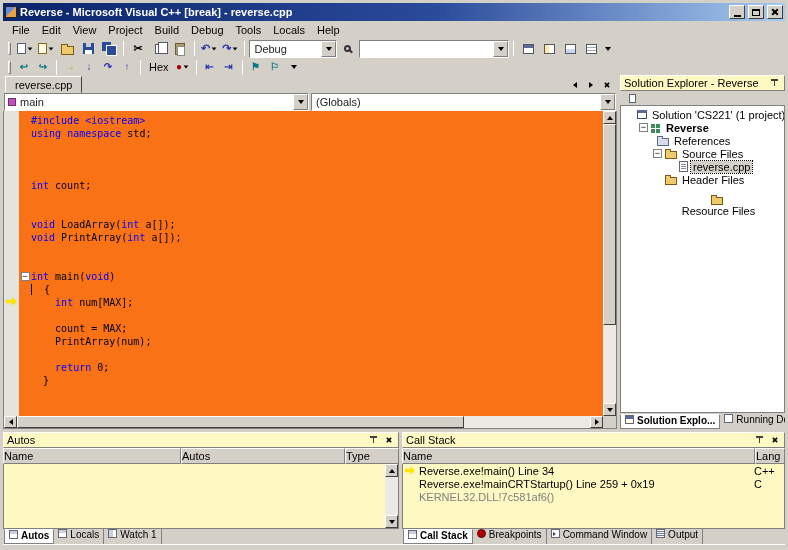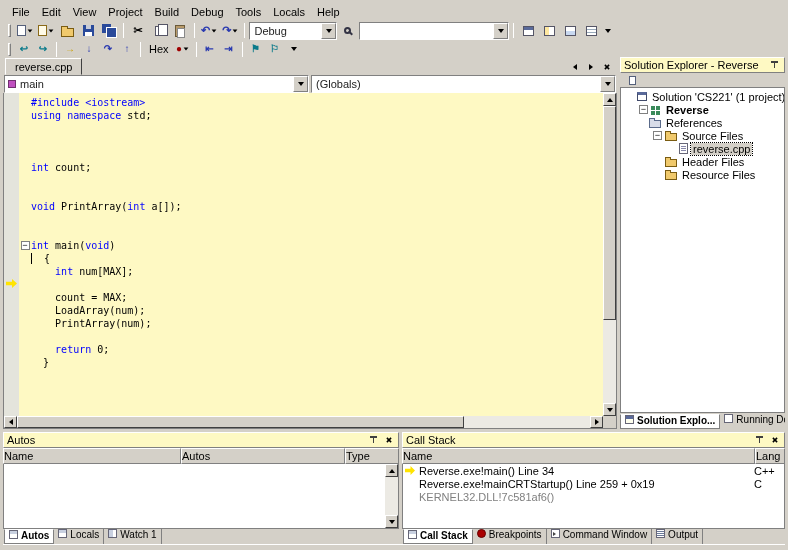--- a/index.html
+++ b/index.html
@@ -75,21 +75,21 @@
   .combos{flex:0 0 18px;height:18px;display:flex;gap:2px;background:#d4d0c8;padding:0 1px}
   .combo{height:18px;background:#fff;border:1px solid;border-color:#808080 #fff #fff #808080;display:inline-flex;align-items:center;overflow:hidden}
   .combo.half{flex:1 1 50%}
   .combo.w88{width:88px;flex:0 0 88px}
   .combo.w150{width:150px;flex:0 0 150px}
   .combo-val{flex:1;padding:0 4px;white-space:nowrap;overflow:hidden;color:#222}
   .combo-btn{width:15px;height:100%;flex:0 0 15px;background:#d4d0c8;border:1px solid;border-color:#fff #808080 #808080 #fff;display:inline-flex;align-items:center;justify-content:center}
   .member-icon{width:8px;height:8px;flex:0 0 8px;margin-left:3px;background:#c050c0;border:1px solid #703070}
 
   .editor-frame{flex:1 1 auto;min-height:0;display:flex;flex-direction:column;border:1px solid #808080;border-top:none}
-  .code-area{flex:1 1 auto;min-height:0;display:flex;background:#fef9c3;position:relative}
+  .code-area{flex:1 1 auto;min-height:0;display:flex;background:#f97316;position:relative}
   .sel-margin{flex:0 0 15px;width:15px;background:#e4e4dc;position:relative}
   .yarrow{position:absolute;left:2px;width:11px;height:9px;background:#ffe400;clip-path:polygon(0% 30%,55% 30%,55% 0%,100% 50%,55% 100%,55% 70%,0% 70%);filter:drop-shadow(0 0 1px #705d00)}
   .code-scroll{flex:1 1 auto;min-width:0;padding-top:3px;overflow:hidden}
   .code-line{display:flex;height:13px;line-height:13px;font-family:"DejaVu Sans Mono","Liberation Mono",monospace;font-size:10px;white-space:pre}
   .fold-cell{flex:0 0 12px;width:12px;display:flex;align-items:center;justify-content:center}
   .fold-box{width:9px;height:9px;border:1px solid #808080;background:#fff;font-size:9px;line-height:7px;text-align:center;font-family:"Liberation Sans",sans-serif}
   .code-text{flex:1;white-space:pre}
   .tk-kw{color:#0000ff}
   .tk-t{color:#000}
   .caret{display:inline-block;width:1px;height:11px;background:#000;margin-bottom:-2px}
@@ -141,21 +141,21 @@
   .panel{display:flex;flex-direction:column;min-width:0}
   #autos-panel{flex:0 0 396px;width:396px}
   #callstack-panel{flex:1 1 auto}
   .grid-header{flex:0 0 16px;height:16px;display:flex;background:#d4d0c8}
   .gh-cell{border:1px solid;border-color:#fff #808080 #808080 #fff;padding:1px 0;white-space:nowrap;overflow:hidden}
   .gh-cell.c-name{width:178px;flex:0 0 178px}
   .gh-cell.c-value{width:164px;flex:0 0 164px}
   .gh-cell.c-type{flex:1 1 auto}
   .gh-cell.cs-name-h{flex:1 1 auto}
   .gh-cell.cs-lang-h{width:30px;flex:0 0 30px}
-  .grid-body{flex:1 1 auto;min-height:0;background:#ffffff;border:1px solid #808080;border-top:none;position:relative;overflow:hidden}
+  .grid-body{flex:1 1 auto;min-height:0;background:#fef9c3;border:1px solid #808080;border-top:none;position:relative;overflow:hidden}
   .mini-vscroll{position:absolute;right:0;top:0;bottom:0;width:13px;background:#eceae4;display:flex;flex-direction:column}
   .mini-vscroll .scroll-btn{width:13px}
   .cs-row{display:flex;height:13px;align-items:center}
   .cs-row.dim{color:#808080}
   .cs-margin{flex:0 0 16px;width:16px;height:100%;position:relative}
   .yarrow.cs{top:2px;width:10px;height:9px}
   .cs-name{flex:1;white-space:nowrap;overflow:hidden}
   .cs-lang{flex:0 0 30px;width:30px;white-space:nowrap}
   .panel-tabs{flex:0 0 15px;height:15px;display:flex;align-items:stretch;background:#d4d0c8;padding-left:1px;overflow:hidden}
   .btab{display:inline-flex;align-items:flex-start;gap:3px;padding:0 4px;font-size:10px;border-right:1px solid #808080;white-space:nowrap}
@@ -169,20 +169,33 @@
   .running-documents-icon{background:#fff}
   .watch-icon{background:linear-gradient(90deg,#c8d0e0 0 4px,#fff 4px)}
 
   .statusbar{flex:0 0 3px;height:3px;background:#d4d0c8;border-top:1px solid #fff}
 </style>
 </head>
 <body>
 
 <div id="window">
 
+  <div class="titlebar">
+    <span class="app-icon"></span>
+    <span class="title">Reverse - Microsoft Visual C++ [break] - reverse.cpp</span>
+    <span class="win-btn">
+        <span class="glyph-min"></span>
+      </span>
+    <span class="win-btn">
+        <span class="glyph-restore"></span>
+      </span>
+    <span class="win-btn">
+        <span class="glyph-close"></span>
+      </span>
+  </div>
 
   <div class="menubar">
       <span class="menu-item">File</span>
       <span class="menu-item">Edit</span>
       <span class="menu-item">View</span>
       <span class="menu-item">Project</span>
       <span class="menu-item">Build</span>
       <span class="menu-item">Debug</span>
       <span class="menu-item">Tools</span>
       <span class="menu-item">Locals</span>
@@ -352,29 +365,29 @@
           </div>
           <div class="code-scroll">
               <div class="code-line"><span class="fold-cell"></span><span class="code-text"><span class="tk-kw">#include &lt;iostream&gt;</span></span></div>
               <div class="code-line"><span class="fold-cell"></span><span class="code-text"><span class="tk-kw">using</span><span class="tk-t"> </span><span class="tk-kw">namespace</span><span class="tk-t"> std;</span></span></div>
               <div class="code-line"><span class="fold-cell"></span><span class="code-text"></span></div>
               <div class="code-line"><span class="fold-cell"></span><span class="code-text"></span></div>
               <div class="code-line"><span class="fold-cell"></span><span class="code-text"></span></div>
               <div class="code-line"><span class="fold-cell"></span><span class="code-text"><span class="tk-kw">int</span><span class="tk-t"> count;</span></span></div>
               <div class="code-line"><span class="fold-cell"></span><span class="code-text"></span></div>
               <div class="code-line"><span class="fold-cell"></span><span class="code-text"></span></div>
+              <div class="code-line"><span class="fold-cell"></span><span class="code-text"><span class="tk-kw">void</span><span class="tk-t"> LoadArray(</span><span class="tk-kw">int</span><span class="tk-t"> a[]);</span></span></div>
               <div class="code-line"><span class="fold-cell"></span><span class="code-text"><span class="tk-kw">void</span><span class="tk-t"> PrintArray(</span><span class="tk-kw">int</span><span class="tk-t"> a[]);</span></span></div>
               <div class="code-line"><span class="fold-cell"></span><span class="code-text"></span></div>
               <div class="code-line"><span class="fold-cell"></span><span class="code-text"></span></div>
               <div class="code-line"><span class="fold-cell"><span class="fold-box">−</span></span><span class="code-text"><span class="tk-kw">int</span><span class="tk-t"> main(</span><span class="tk-kw">void</span><span class="tk-t">)</span></span></div>
               <div class="code-line"><span class="fold-cell"></span><span class="code-text"><span class="caret"></span><span class="tk-t">  {</span></span></div>
               <div class="code-line"><span class="fold-cell"></span><span class="code-text"><span class="tk-t">    </span><span class="tk-kw">int</span><span class="tk-t"> num[MAX];</span></span></div>
               <div class="code-line"><span class="fold-cell"></span><span class="code-text"></span></div>
               <div class="code-line"><span class="fold-cell"></span><span class="code-text"><span class="tk-t">    count = MAX;</span></span></div>
-              <div class="code-line"><span class="fold-cell"></span><span class="code-text"><span class="tk-t">    LoadArray(num);</span></span></div>
               <div class="code-line"><span class="fold-cell"></span><span class="code-text"><span class="tk-t">    PrintArray(num);</span></span></div>
               <div class="code-line"><span class="fold-cell"></span><span class="code-text"></span></div>
               <div class="code-line"><span class="fold-cell"></span><span class="code-text"><span class="tk-t">    </span><span class="tk-kw">return</span><span class="tk-t"> 0;</span></span></div>
               <div class="code-line"><span class="fold-cell"></span><span class="code-text"><span class="tk-t">  }</span></span></div>
             </div>
           <div class="vscroll">
             <span class="scroll-btn">
                 <span class="tri u"></span>
               </span>
             <div class="vtrack">
@@ -420,41 +433,41 @@
           <div class="tree-row" style="padding-left: 4px;">
             <span class="expander"></span>
             <span class="ticon solution-icon"></span>
             <span class="tlabel">Solution 'CS221' (1 project)</span>
           </div>
           <div class="tree-row" style="padding-left: 18px;">
             <span class="expander box">−</span>
             <span class="ticon project-icon"></span>
             <span class="tlabel bold">Reverse</span>
           </div>
-          <div class="tree-row" style="padding-left: 16px;">
+          <div class="tree-row" style="padding-left: 24px;">
             <span class="expander"></span>
             <span class="ticon references-icon"></span>
             <span class="tlabel">References</span>
           </div>
           <div class="tree-row" style="padding-left: 32px;">
             <span class="expander box">−</span>
             <span class="ticon folder-icon"></span>
             <span class="tlabel">Source Files</span>
           </div>
           <div class="tree-row selected" style="padding-left: 46px;">
             <span class="expander"></span>
             <span class="ticon cpp-file-icon"></span>
             <span class="tlabel">reverse.cpp</span>
           </div>
           <div class="tree-row" style="padding-left: 32px;">
             <span class="expander"></span>
             <span class="ticon folder-icon"></span>
             <span class="tlabel">Header Files</span>
           </div>
-          <div class="tree-row" style="padding-left: 32px;">
+          <div class="tree-row" style="padding-left: 32px; flex-direction: column;">
             <span class="expander"></span>
             <span class="ticon folder-icon"></span>
             <span class="tlabel">Resource Files</span>
           </div>
         </div>
       <div class="se-tabs">
           <div class="btab active">
             <span class="tabicon solution-explorer-icon"></span>
             <span>Solution Explo...</span>
           </div>

